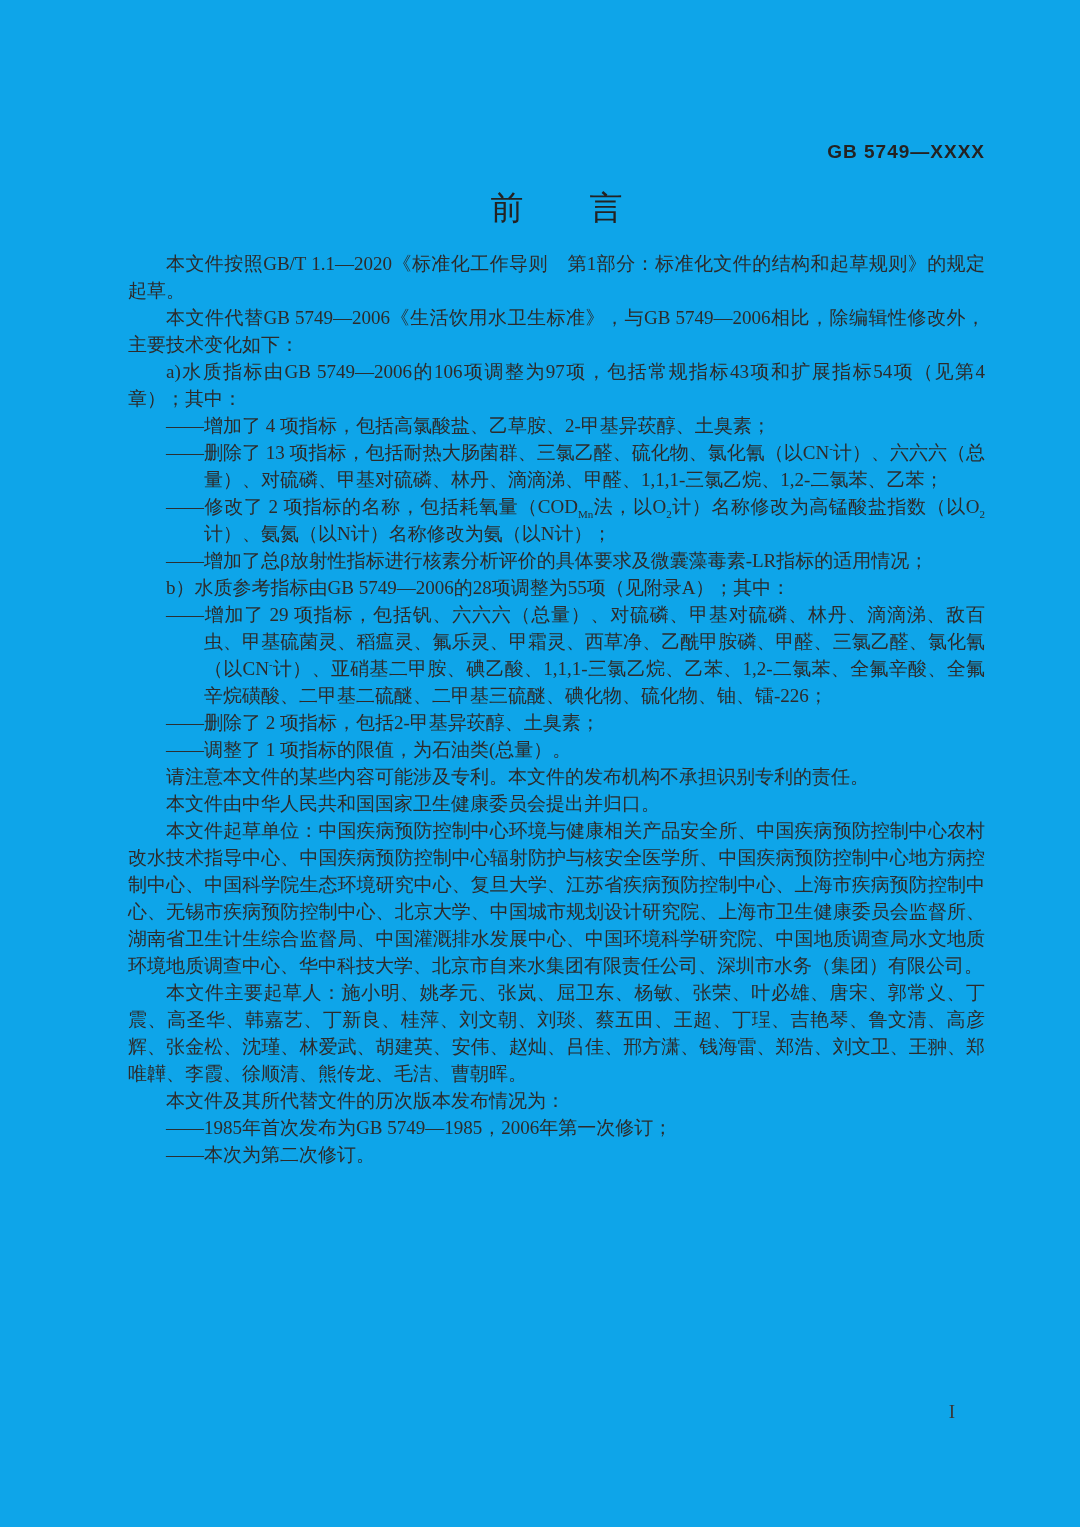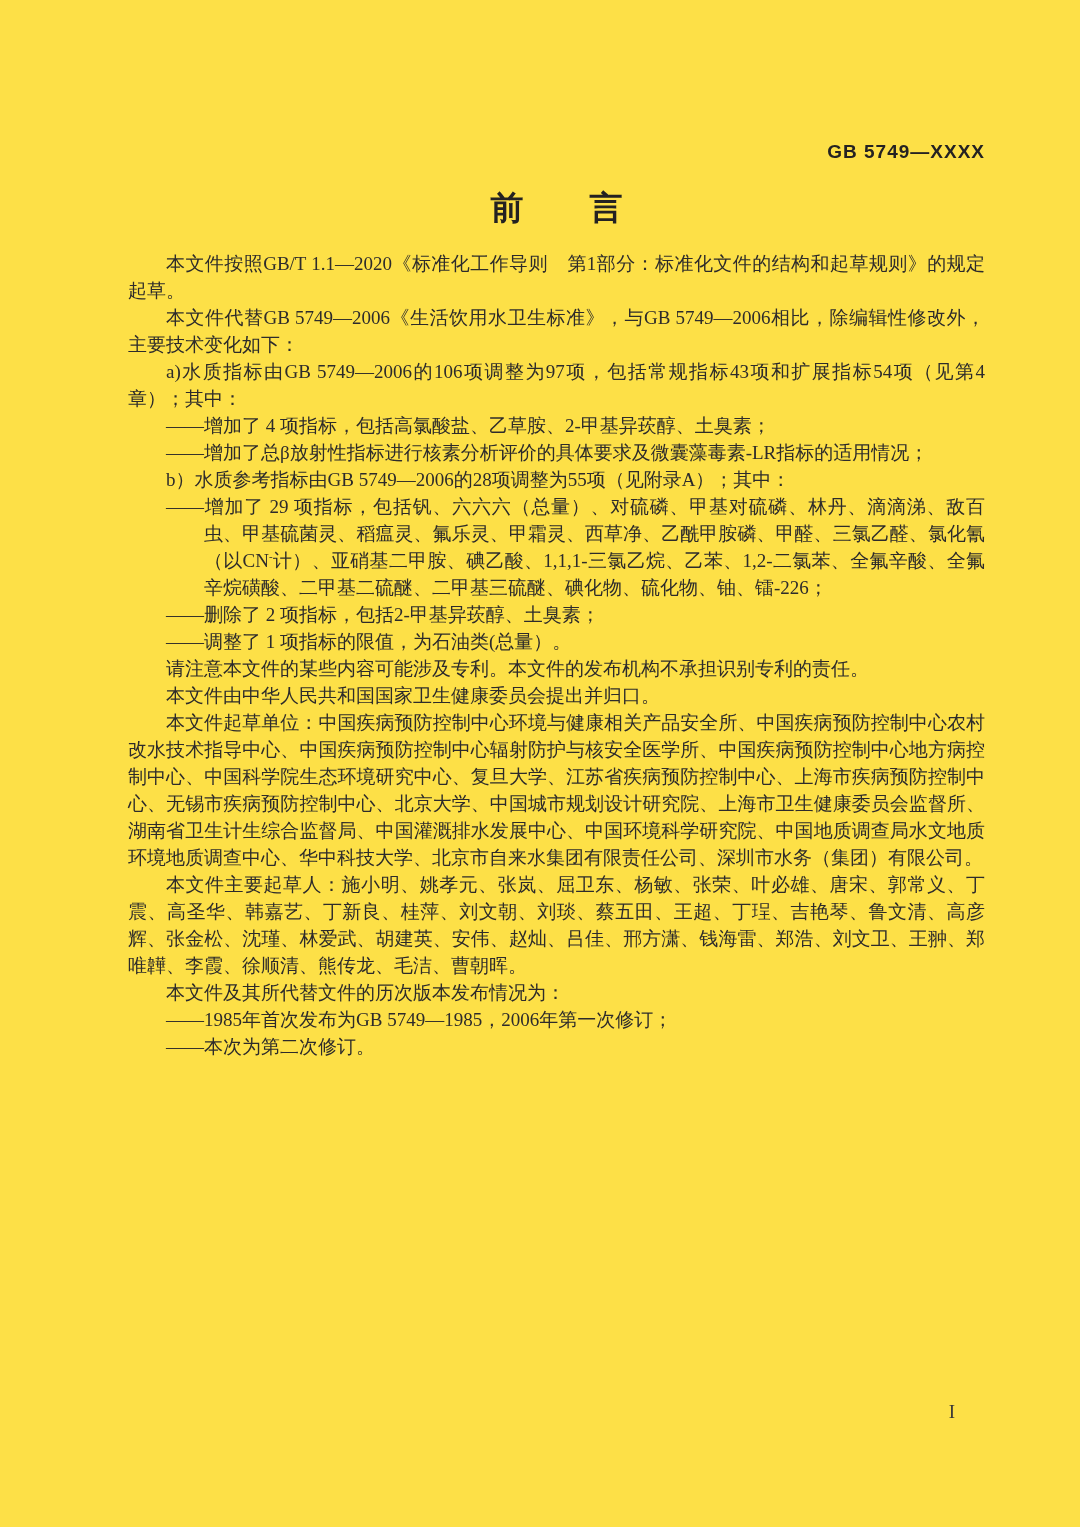--- a/index.html
+++ b/index.html
@@ -1,40 +1,40 @@
 <!DOCTYPE html>
 <html lang="zh"><head>
 <meta charset="utf-8">
 <style>
   html,body { margin:0; padding:0; background:#e9e9e9; }
   .page {
     position:relative;
     width:1080px; height:1527px;
     margin:0 auto;
-    background:#fde047;
+    background:#0ea5e9;
     color:#2d2b2b;
     font-family:"Liberation Serif","DejaVu Serif",serif;
     box-sizing:border-box;
     padding:142px 95px 0 128px;
     overflow:hidden;
   }
   .doc-code {
     text-align:right;
     font-family:"Liberation Sans","DejaVu Sans",sans-serif;
     font-weight:700;
     font-size:19px;
     letter-spacing:1px;
     line-height:20px;
     color:#242222;
   }
   .title {
     margin:26px 0 0 0;
     text-align:center;
     font-family:"Liberation Sans","DejaVu Sans",sans-serif;
-    font-weight:700;
+    font-weight:400;
     font-size:33px;
     line-height:40px;
     color:#242222;
   }
   .body {
     margin-top:22px;
     font-size:19px;
     line-height:27px;
     text-align:justify;
     text-justify:inter-ideograph;
@@ -56,20 +56,22 @@
 <div class="page">
   <div class="doc-code">GB 5749—XXXX</div>
 
   <h1 class="title">前　　言</h1>
 
   <div class="body">
       <div class="block para">本文件按照GB/T 1.1—2020《标准化工作导则　第1部分：标准化文件的结构和起草规则》的规定起草。</div>
       <div class="block para">本文件代替GB 5749—2006《生活饮用水卫生标准》，与GB 5749—2006相比，除编辑性修改外，主要技术变化如下：</div>
       <div class="block para">a)水质指标由GB 5749—2006的106项调整为97项，包括常规指标43项和扩展指标54项（见第4章）；其中：</div>
       <div class="block dash">——增加了 4 项指标，包括高氯酸盐、乙草胺、2-甲基异莰醇、土臭素；</div>
+      <div class="block dash">——删除了 13 项指标，包括耐热大肠菌群、三氯乙醛、硫化物、氯化氰（以CN<sup>-</sup>计）、六六六（总量）、对硫磷、甲基对硫磷、林丹、滴滴涕、甲醛、1,1,1-三氯乙烷、1,2-二氯苯、乙苯；</div>
+      <div class="block dash">——修改了 2 项指标的名称，包括耗氧量（COD<sub>Mn</sub>法，以O<sub>2</sub>计）名称修改为高锰酸盐指数（以O<sub>2</sub>计）、氨氮（以N计）名称修改为氨（以N计）；</div>
       <div class="block dash">——增加了总β放射性指标进行核素分析评价的具体要求及微囊藻毒素-LR指标的适用情况；</div>
       <div class="block para">b）水质参考指标由GB 5749—2006的28项调整为55项（见附录A）；其中：</div>
       <div class="block dash">——增加了 29 项指标，包括钒、六六六（总量）、对硫磷、甲基对硫磷、林丹、滴滴涕、敌百虫、甲基硫菌灵、稻瘟灵、氟乐灵、甲霜灵、西草净、乙酰甲胺磷、甲醛、三氯乙醛、氯化氰（以CN<sup>-</sup>计）、亚硝基二甲胺、碘乙酸、1,1,1-三氯乙烷、乙苯、1,2-二氯苯、全氟辛酸、全氟辛烷磺酸、二甲基二硫醚、二甲基三硫醚、碘化物、硫化物、铀、镭-226；</div>
       <div class="block dash">——删除了 2 项指标，包括2-甲基异莰醇、土臭素；</div>
       <div class="block dash">——调整了 1 项指标的限值，为石油类(总量）。</div>
       <div class="block para">请注意本文件的某些内容可能涉及专利。本文件的发布机构不承担识别专利的责任。</div>
       <div class="block para">本文件由中华人民共和国国家卫生健康委员会提出并归口。</div>
       <div class="block para">本文件起草单位：中国疾病预防控制中心环境与健康相关产品安全所、中国疾病预防控制中心农村改水技术指导中心、中国疾病预防控制中心辐射防护与核安全医学所、中国疾病预防控制中心地方病控制中心、中国科学院生态环境研究中心、复旦大学、江苏省疾病预防控制中心、上海市疾病预防控制中心、无锡市疾病预防控制中心、北京大学、中国城市规划设计研究院、上海市卫生健康委员会监督所、湖南省卫生计生综合监督局、中国灌溉排水发展中心、中国环境科学研究院、中国地质调查局水文地质环境地质调查中心、华中科技大学、北京市自来水集团有限责任公司、深圳市水务（集团）有限公司。</div>
       <div class="block para">本文件主要起草人：施小明、姚孝元、张岚、屈卫东、杨敏、张荣、叶必雄、唐宋、郭常义、丁震、高圣华、韩嘉艺、丁新良、桂萍、刘文朝、刘琰、蔡五田、王超、丁珵、吉艳琴、鲁文清、高彦辉、张金松、沈瑾、林爱武、胡建英、安伟、赵灿、吕佳、邢方潇、钱海雷、郑浩、刘文卫、王翀、郑唯韡、李霞、徐顺清、熊传龙、毛洁、曹朝晖。</div>
       <div class="block para">本文件及其所代替文件的历次版本发布情况为：</div>

